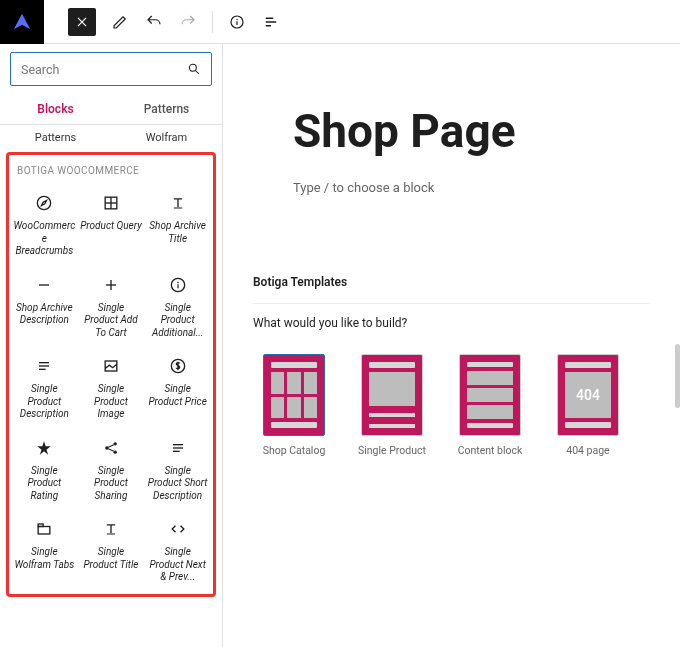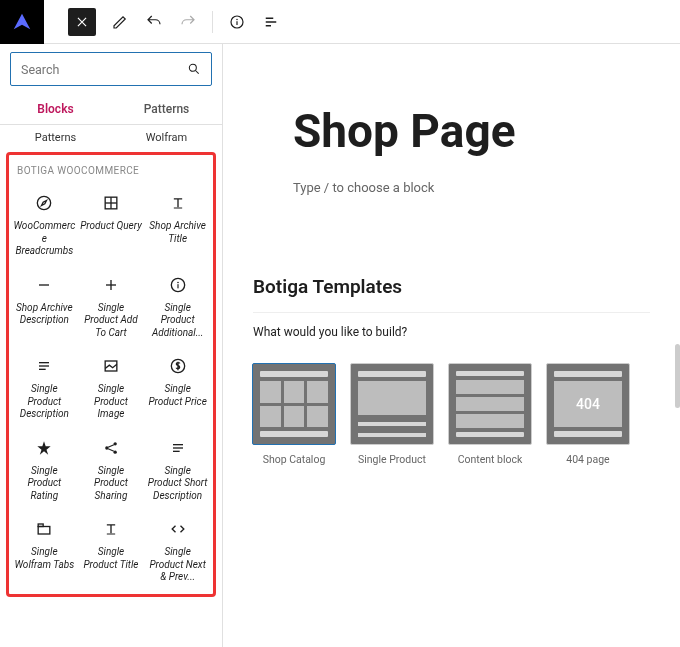--- a/index.html
+++ b/index.html
@@ -36,25 +36,25 @@
   .blk { display:flex; flex-direction:column; align-items:center; justify-content:flex-start; padding:10px 2px 6px; min-height:78px;font-style:italic; }
   .blk .bicon { width:22px; height:22px; display:flex; align-items:center; justify-content:center; color:#1e1e1e; margin-bottom:6px; }
   .blk .blabel { font-size:10px; line-height:1.25; text-align:center; color:#1e1e1e; max-width:62px; word-wrap:break-word; }
 
   
   .canvas { flex:1; position:relative; overflow:hidden; padding: 50px 30px 20px; }
   .page-title { font-size:46px; font-weight:700; color:#1e1e1e; margin-left:40px; margin-top:10px; }
   .placeholder { font-size:13px; color:#666; margin-left:40px; margin-top:22px; }
 
   .templates-panel { margin-top:80px;}
-  .temp-head { font-size:19px; font-weight:600; color:#1e1e1e; padding-bottom:14px; border-bottom:1px solid #eee; }
+  .temp-head { font-size:12px; font-weight:600; color:#1e1e1e; padding-bottom:14px; border-bottom:1px solid #eee; }
   .temp-q { font-size:12px; color:#222; margin-top:12px; margin-bottom:24px; }
   .temp-row { display:flex; gap:16px; }
   .temp-card { width:82px; display:flex; flex-direction:column; align-items:center; font-size:10.5px; color:#666; }
-  .temp-thumb { width:84px; height:82px; border:1px solid #ccc; border-radius:2px; background:#737373; padding:7px; display:flex; flex-direction:column; gap:4px; margin-bottom:8px; }
+  .temp-thumb { width:62px; height:82px; border:1px solid #ccc; border-radius:2px; background:#be185d; padding:7px; display:flex; flex-direction:column; gap:4px; margin-bottom:8px; }
   .temp-card.selected .temp-thumb { border:1.5px solid #2271b1; }
   .ph-bar { height:6px; background:#d7d7d7; border-radius:1px; }
   .ph-grid { flex:1; display:grid; grid-template-columns:1fr 1fr 1fr; grid-template-rows:1fr 1fr; gap:3px; }
   .ph-cell { background:#bdbdbd; }
   .ph-big { flex:1; background:#bdbdbd; }
   .ph-stripe { height:4px; background:#d7d7d7; margin-top:3px; }
   .ph-404 { flex:1; background:#bdbdbd; display:flex; align-items:center; justify-content:center; color:#fff; font-size:14px; font-weight:500; }
   .ph-rows { flex:1; display:flex; flex-direction:column; gap:3px; }
   .ph-row-thick { height:14px; background:#bdbdbd; }
 

